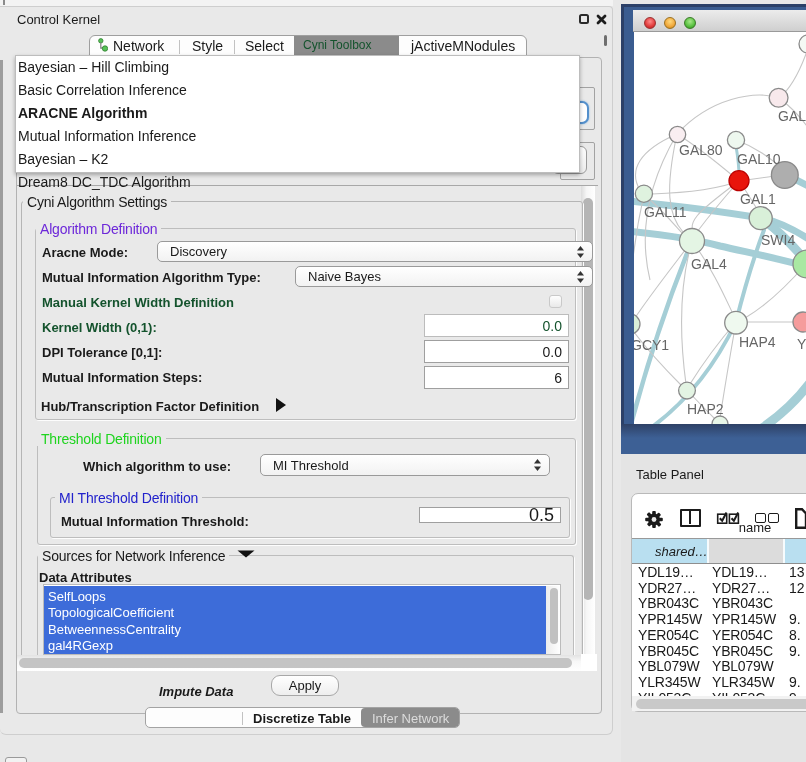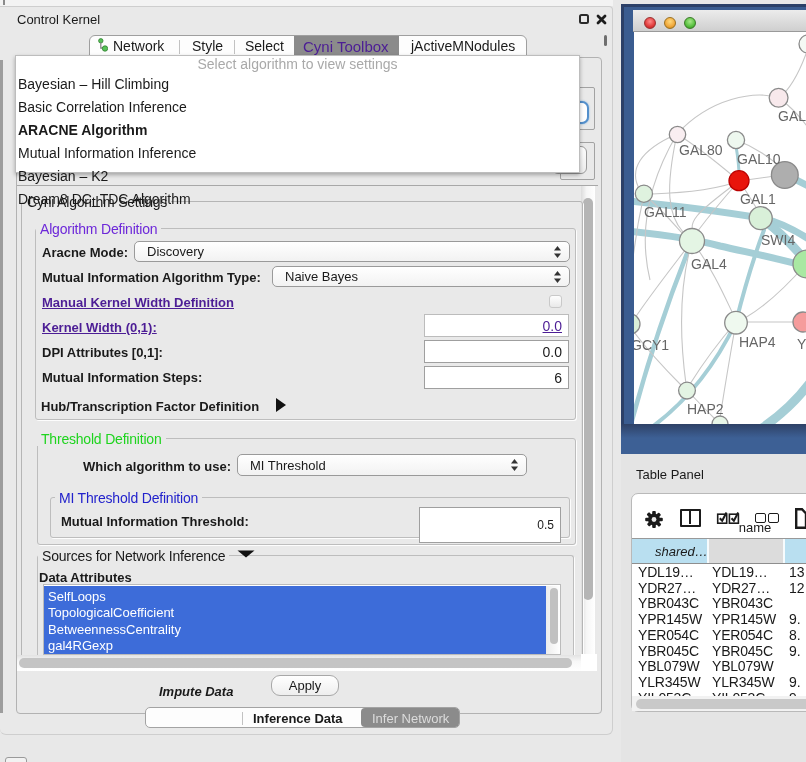--- a/index.html
+++ b/index.html
@@ -1,25 +1,25 @@
 <!DOCTYPE html>
 <html><head>
 <meta charset="utf-8">
 <style>
   html,body{margin:0;padding:0;}
   body{width:806px;height:762px;overflow:hidden;background:#e8e8e8;
        font-family:"Liberation Sans",sans-serif;font-size:13px;color:#1a1a1a;
        position:relative;}
   .abs{position:absolute;}
   .b{font-weight:bold;}
-  .gray{color:#4c1d95;text-decoration:underline;}
+  .gray{color:#14532d;}
   
   .combo{position:absolute;background:linear-gradient(#ffffff,#f2f2f2);
          border:1px solid #9a9a9a;border-radius:5px;
-         display:flex;align-items:center;box-sizing:border-box;}
+         display:flex;align-items:center;box-sizing:border-box;margin-left:23px;}
   .combo .txt{padding-left:12px;}
   .combo .arr{position:absolute;right:7px;top:0;bottom:0;display:flex;
               flex-direction:column;justify-content:center;line-height:0;}
   .combo .arr svg{display:block;}
   
   .field{position:absolute;background:#ffffff;border:1px solid #9f9f9f;
          box-sizing:border-box;text-align:right;padding-right:6px;
          display:flex;align-items:center;justify-content:flex-end;}
   
   .group{position:absolute;border:1px solid #bdbdbd;border-radius:3px;
@@ -52,21 +52,21 @@
   <div class="abs" style="left:204px;top:0;width:105px;height:20px;background:#8b8b8b;"></div>
 </div>
 <svg class="abs" style="left:98px;top:38px" width="10" height="14" viewBox="0 0 10 14">
   <circle cx="2.8" cy="2.8" r="2.2" fill="#57c257" stroke="#2e7d2e" stroke-width="0.8"></circle>
   <path d="M2.8 4.5 L2.8 10 L6 10" stroke="#888" stroke-width="1.3" fill="none"></path>
   <circle cx="7" cy="10.5" r="2.7" fill="#57c257" stroke="#2e7d2e" stroke-width="0.8"></circle>
 </svg>
 <div class="abs" style="left:113px;top:38px;font-size:14px;">Network</div>
 <div class="abs" style="left:192px;top:38px;font-size:14px;">Style</div>
 <div class="abs" style="left:245px;top:38px;font-size:14px;">Select</div>
-<div class="abs" style="left:303px;top:38px;font-size:15px;color:#4c1d95;">Cyni Toolbox</div>
+<div class="abs" style="left:303px;top:38px;font-size:12px;color:#14532d;">Cyni Toolbox</div>
 <div class="abs" style="left:411px;top:38px;font-size:14px;">jActiveMNodules</div>
 <div class="abs" style="left:604px;top:35px;width:3px;height:11px;background:#6e6e6e;border-radius:2px;"></div>
 
 <div class="abs" style="left:581px;top:186px;width:14px;height:468px;background:linear-gradient(90deg,#dcdcdc,#f6f6f6 40%,#ffffff);"></div>
 <div class="abs" style="left:583px;top:198px;width:10px;height:402px;background:#b5b5b5;border-radius:5px;"></div>
 <div class="abs" style="left:17px;top:185px;width:581px;height:1px;background:#a8a8a8;"></div>
 
 <div class="group" style="left:21px;top:201px;width:562px;height:468px;border-color:#b5b5b5;"></div>
 <div class="gtitle" style="left:23px;top:195px;">Cyni Algorithm Settings</div>
 
@@ -94,21 +94,21 @@
       </svg>
     </span>
   </div>
 
 <div class="abs b gray" style="left:42px;top:295px;">Manual Kernel Width Definition</div>
 <div class="abs" style="left:549px;top:295px;width:13px;height:13px;background:linear-gradient(#fefefe,#e9e9e9);border:1.5px solid #c9c9c9;border-radius:3px;box-sizing:border-box;"></div>
 
 <div class="abs b gray" style="left:42px;top:320px;">Kernel Width (0,1):</div>
 <div class="field gray" style="left:424px;top:314px;width:145px;height:23px;border-color:#bcbcbc;font-size:14px;">0.0</div>
 
-<div class="abs b" style="left:42px;top:345px;">DPI Attributes [0,1]:</div>
+<div class="abs b" style="left:42px;top:345px;">DPI Tolerance [0,1]:</div>
 <div class="field" style="left:424px;top:340px;width:145px;height:23px;font-size:14px;">0.0</div>
 
 <div class="abs b" style="left:42px;top:370px;">Mutual Information Steps:</div>
 <div class="field" style="left:424px;top:366px;width:145px;height:23px;font-size:14px;">6</div>
 
 <div class="abs b" style="left:41px;top:399px;">Hub/Transcription Factor Definition</div>
 <svg class="abs" style="left:274px;top:397px;" width="13" height="16" viewBox="0 0 13 16">
     <path d="M2 1 L12 8 L2 15 Z" fill="#111"></path>
   </svg>
 
@@ -122,21 +122,21 @@
       <svg width="9" height="14" viewBox="0 0 9 14">
         <path d="M4.5 1 L8 5.5 L1 5.5 Z" fill="#333"></path>
         <path d="M4.5 13 L8 8.5 L1 8.5 Z" fill="#333"></path>
       </svg>
     </span>
   </div>
 
 <div class="group" style="left:50px;top:497px;width:520px;height:41px;"></div>
 <div class="gtitle" style="left:55px;top:491px;color:#2222cc;">MI Threshold Definition</div>
 <div class="abs b" style="left:61px;top:514px;">Mutual Information Threshold:</div>
-<div class="field" style="left:419px;top:507px;width:142px;height:36px;font-size:12px;">0.5</div>
+<div class="field" style="left:419px;top:507px;width:142px;height:16px;font-size:18px;">0.5</div>
 
 <div class="group" style="left:37px;top:555px;width:537px;height:114px;border-bottom:none;border-radius:3px 3px 0 0;"></div>
 <div class="gtitle" style="left:38px;top:549px;">Sources for Network Inference</div>
 <svg class="abs" style="left:237px;top:550px;z-index:2;" width="18" height="8" viewBox="0 0 18 8">
     <path d="M0.5 0.5 L17.5 0.5 L9 7.5 Z" fill="#111"></path>
   </svg>
 <div class="abs b" style="left:39px;top:570px;">Data Attributes</div>
 <div class="abs" style="left:43px;top:584px;width:518px;height:71px;background:#ffffff;border:1px solid #bbb;box-sizing:border-box;"></div>
 <div class="abs" style="left:44px;top:586px;width:502px;height:68px;background:#3d6cd9;color:#fff;line-height:16.3px;padding:3px 0 0 4px;box-sizing:border-box;overflow:hidden;">SelfLoops<br>TopologicalCoefficient<br>BetweennessCentrality<br>gal4RGexp</div>
 <div class="abs" style="left:546px;top:586px;width:14px;height:68px;background:linear-gradient(90deg,#ececec,#ffffff);"></div>
@@ -148,28 +148,27 @@
 
 <div class="abs" style="left:271px;top:675px;width:68px;height:21px;background:linear-gradient(#ffffff,#eeeeee);
      border:1px solid #a8a8a8;border-radius:9px;display:flex;align-items:center;justify-content:center;box-sizing:border-box;">Apply</div>
 
 <div class="abs" style="left:145px;top:707px;width:315px;height:21px;background:#fdfdfd;
      border:1px solid #a3a3a3;border-radius:5px;box-sizing:border-box;">
   <div class="abs" style="left:96px;top:4px;width:1px;height:13px;background:#c2c2c2;"></div>
   <div class="abs" style="left:215px;top:0;width:98px;height:19px;background:#8b8b8b;border-radius:4px;"></div>
 </div>
 <div class="abs b" style="left:159px;top:684px;font-style:italic;">Impute Data</div>
-<div class="abs b" style="left:253px;top:711px;">Inference Data</div>
+<div class="abs b" style="left:253px;top:711px;">Discretize Table</div>
 <div class="abs" style="left:372px;top:711px;color:#dcdcdc;">Infer Network</div>
 
 <div class="abs" style="left:5px;top:757px;width:20px;height:10px;background:#f2f2f2;border:1px solid #9a9a9a;border-radius:3px 3px 0 0;"></div>
 
 <div class="abs" style="left:15px;top:55px;width:565px;height:118px;background:#ffffff;
      border:1px solid #bdbdbd;box-shadow:0 2px 4px rgba(0,0,0,0.3);box-sizing:border-box;z-index:40;font-size:14px;">
-  <div style="text-align:center;color:#a9a9a9;height:17px;line-height:17px;">Select algorithm to view settings</div>
   <div style="padding-left:2px;line-height:23px;">Bayesian – Hill Climbing<br>Basic Correlation Inference<br><span class="b">ARACNE Algorithm</span><br>Mutual Information Inference<br>Bayesian – K2<br>Dream8 DC_TDC Algorithm</div>
 </div>
 
 <div class="abs" style="left:560px;top:87px;width:35px;height:43px;border:1px solid #a2a2a2;border-radius:2px;background:#e9e9e9;z-index:30;box-sizing:border-box;"></div>
 <div class="abs" style="left:556px;top:101px;width:33px;height:23px;border:2.5px solid #5490cc;border-radius:7px;background:#fff;box-shadow:0 0 2px #7db1dd;z-index:31;box-sizing:border-box;"></div>
 <div class="abs" style="left:560px;top:142px;width:35px;height:38px;border:1px solid #a2a2a2;border-radius:2px;background:#e9e9e9;z-index:30;box-sizing:border-box;"></div>
 <div class="abs" style="left:552px;top:146px;width:35px;height:28px;border:1px solid #9a9a9a;border-radius:6px;background:linear-gradient(#fdfdfd,#ededed);z-index:31;box-sizing:border-box;"></div>
 
 <div class="abs" id="netwin" style="left:621px;top:4px;width:185px;height:450px;background:#3a5c90;"></div>
 <div class="abs" style="left:621px;top:4px;width:185px;height:3px;background:#2b4068;"></div>

